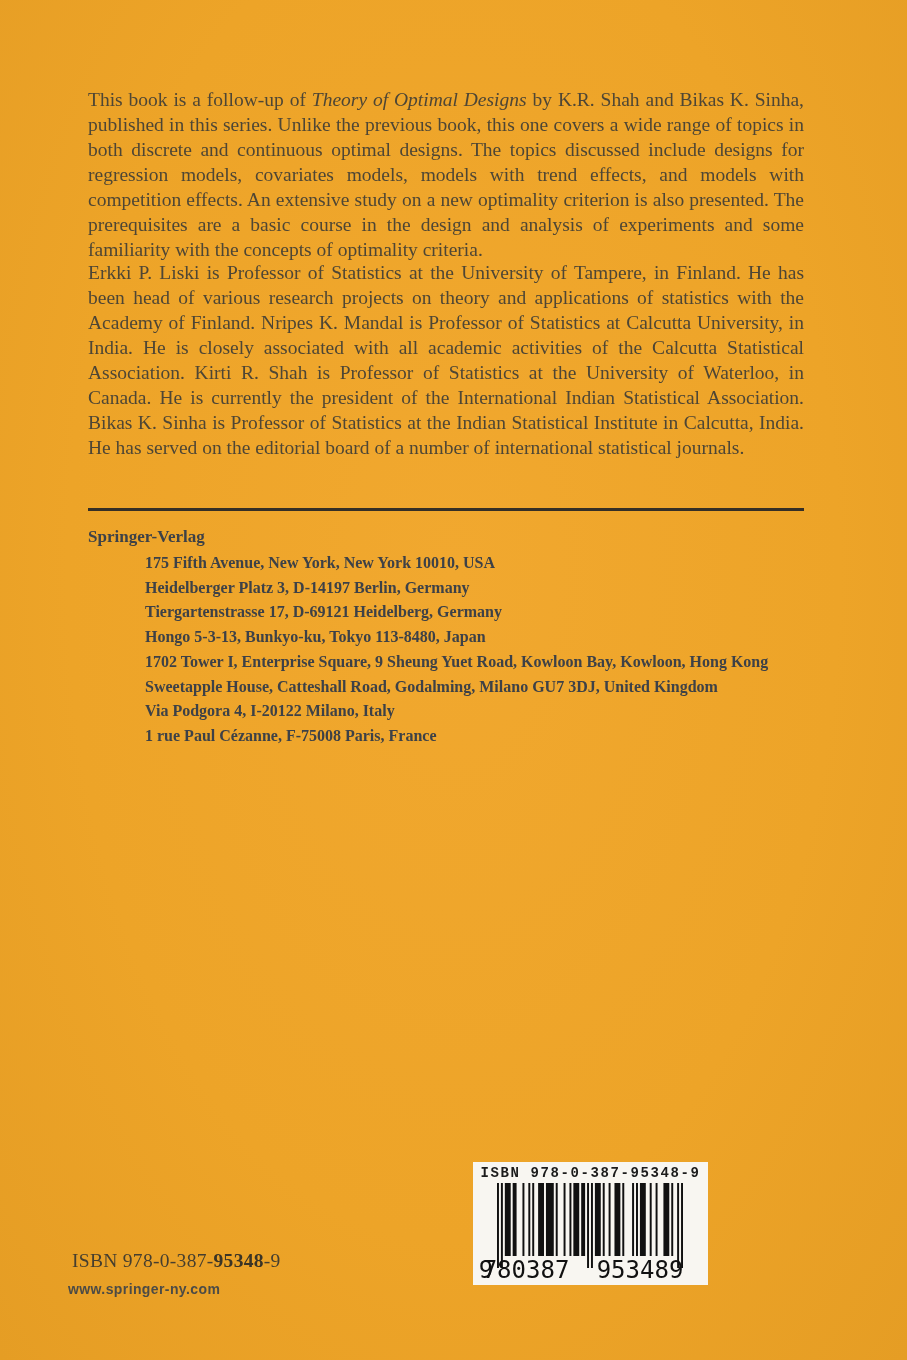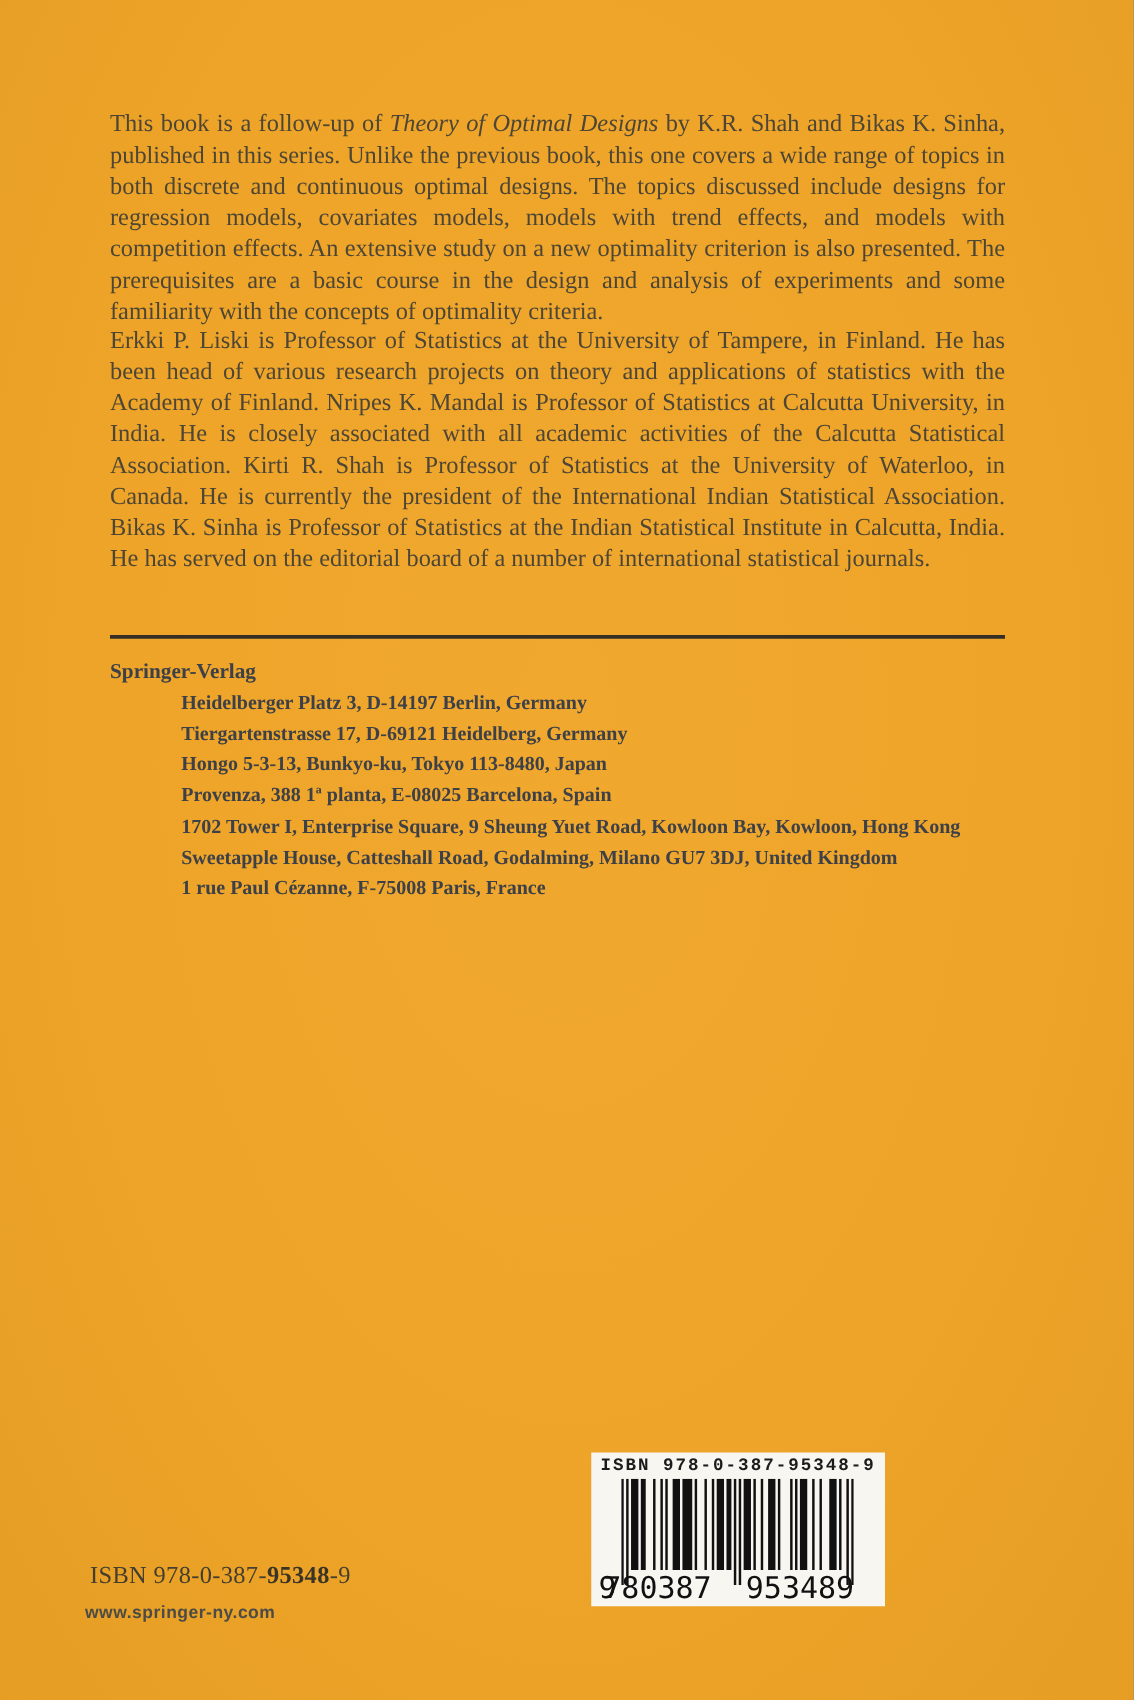--- a/index.html
+++ b/index.html
@@ -126,26 +126,27 @@
 
   <p class="para para1"><span>This book is a follow-up of </span><i>Theory of Optimal Designs</i><span> by K.R. Shah and Bikas K. Sinha, published in this series. Unlike the previous book, this one covers a wide range of topics in both discrete and continuous optimal designs. The topics discussed include designs for regression models, covariates models, models with trend effects, and models with competition effects. An extensive study on a new optimality criterion is also presented. The prerequisites are a basic course in the design and analysis of experiments and some familiarity with the concepts of optimality criteria.</span></p>
 
   <p class="para para2">Erkki P. Liski is Professor of Statistics at the University of Tampere, in Finland. He has been head of various research projects on theory and applications of statistics with the Academy of Finland. Nripes K. Mandal is Professor of Statistics at Calcutta University, in India. He is closely associated with all academic activities of the Calcutta Statistical Association. Kirti R. Shah is Professor of Statistics at the University of Waterloo, in Canada. He is currently the president of the International Indian Statistical Association. Bikas K. Sinha is Professor of Statistics at the Indian Statistical Institute in Calcutta, India. He has served on the editorial board of a number of international statistical journals.</p>
 
   <hr class="divider">
 
   <div class="publisher-name">Springer-Verlag</div>
 
   <div class="addresses">
+    <div class="addr">175 Fifth Avenue, New York, New York 10010, USA</div>
     <div class="addr">Heidelberger Platz 3, D-14197 Berlin, Germany</div>
     <div class="addr">Tiergartenstrasse 17, D-69121 Heidelberg, Germany</div>
     <div class="addr">Hongo 5-3-13, Bunkyo-ku, Tokyo 113-8480, Japan</div>
-    <div class="addr">Provenza, 388 1ª planta, E-08025 Barcelona, Spain</div>
     <div class="addr">1702 Tower I, Enterprise Square, 9 Sheung Yuet Road, Kowloon Bay, Kowloon, Hong Kong</div>
     <div class="addr">Sweetapple House, Catteshall Road, Godalming, Milano GU7 3DJ, United Kingdom</div>
+    <div class="addr">Via Podgora 4, I-20122 Milano, Italy</div>
     <div class="addr">1 rue Paul Cézanne, F-75008 Paris, France</div>
   </div>
 
   <div class="barcode-box">
     <div class="barcode-isbn">ISBN 978-0-387-95348-9</div>
     <svg id="barcode-svg" class="barcode-svg" preserveAspectRatio="none" viewBox="0 0 185.25 85">
         <g fill="#111111">
           <rect x="0.00" y="0" width="1.95" height="85"></rect>
           <rect x="3.90" y="0" width="1.95" height="85"></rect>
           <rect x="7.80" y="0" width="5.85" height="73"></rect>

